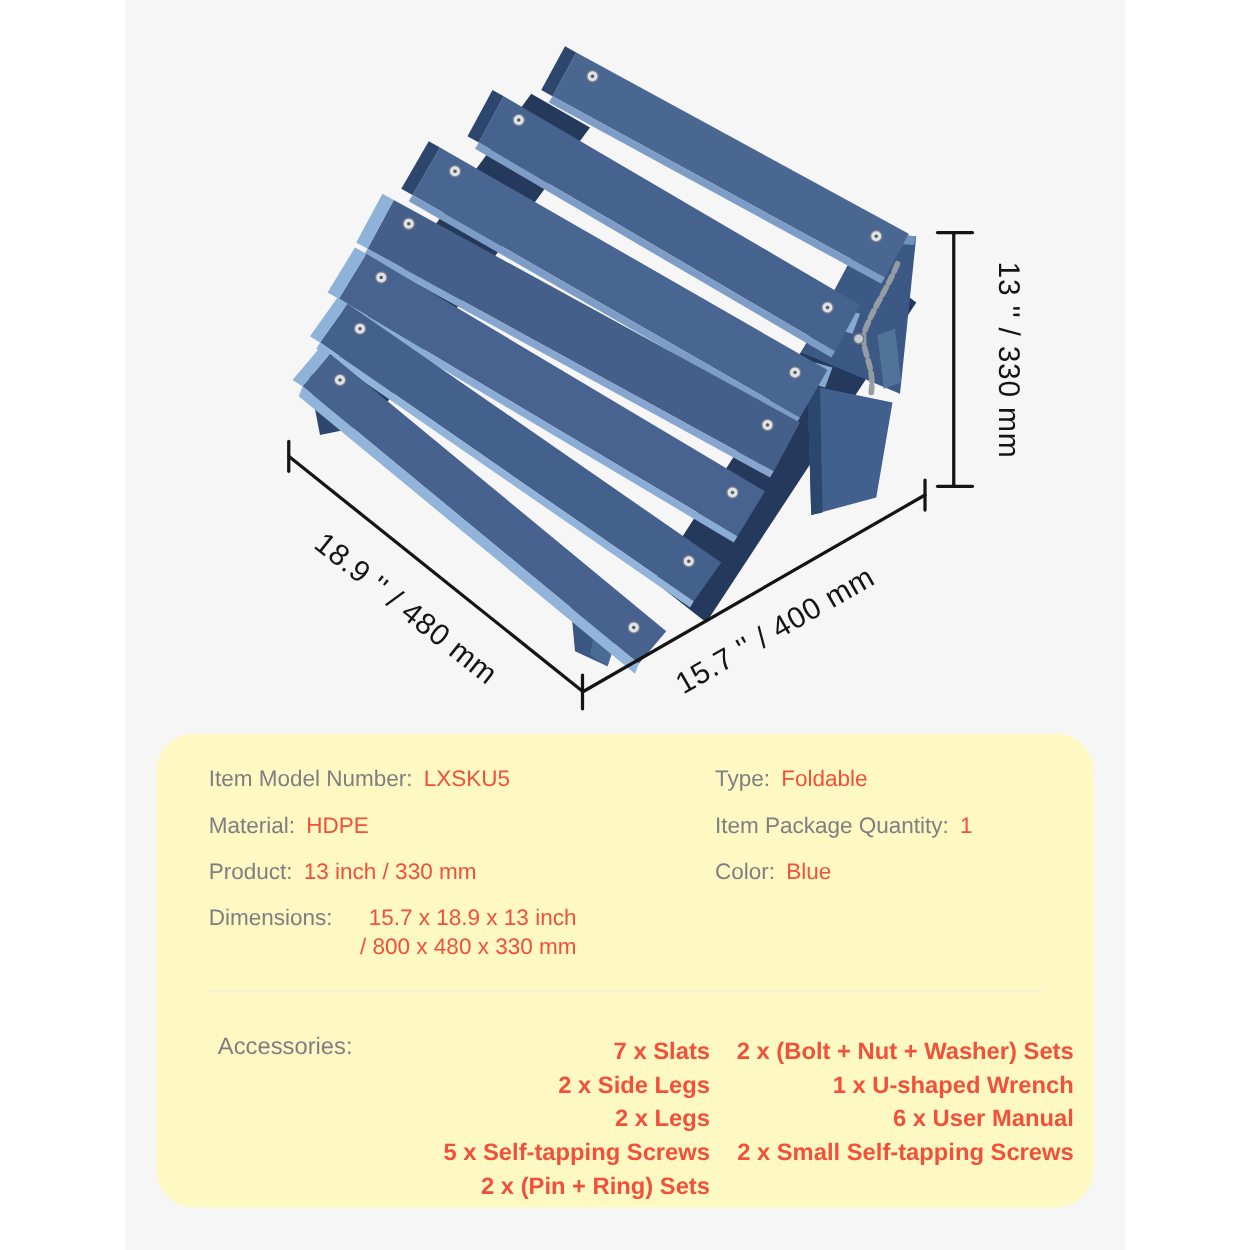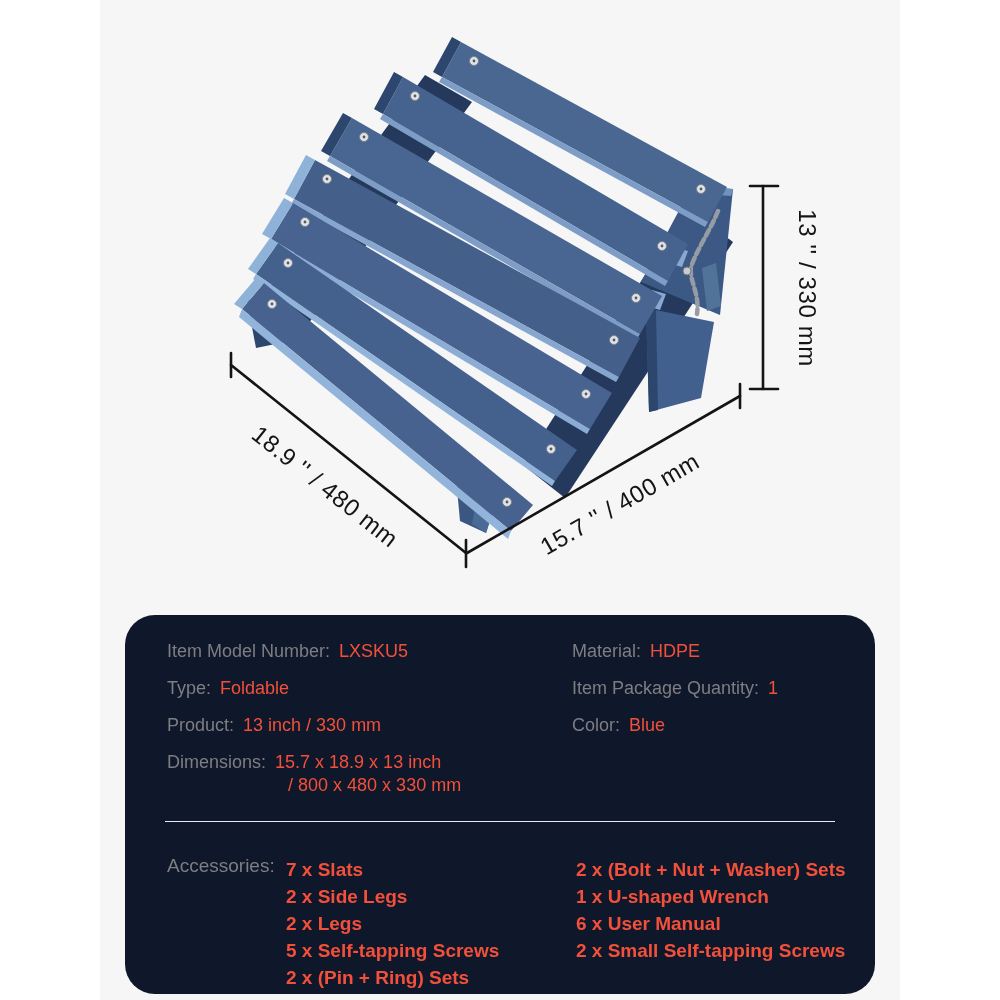--- a/index.html
+++ b/index.html
@@ -1,21 +1,21 @@
 <!DOCTYPE html>
 <html><head>
 <meta charset="utf-8">
 <style>
   html,body{margin:0;padding:0;}
   body{width:1000px;height:1000px;background:#ffffff;font-family:"Liberation Sans",sans-serif;position:relative;overflow:hidden;}
   .panel{position:absolute;left:100px;top:0;width:800px;height:1000px;background:#f6f6f7;}
   .diagram-svg{position:absolute;left:0;top:0;width:1000px;height:600px;}
   .dim-text{font-family:"Liberation Sans",sans-serif;font-size:24px;font-weight:500;fill:#141414;letter-spacing:0.6px;}
 
-  .card{position:absolute;left:125px;top:615px;width:750px;height:379px;background:#0f172a;border-radius:30px;box-sizing:border-box;}
+  .card{position:absolute;left:125px;top:587px;width:750px;height:379px;background:#fef9c3;border-radius:30px;box-sizing:border-box;text-align:right;}
   .spec-grid{display:grid;grid-template-columns:405px auto;padding:25px 12px 0 42px;}
   .spec-row{display:flex;align-items:flex-start;gap:9px;margin-bottom:14px;font-size:18px;line-height:23px;white-space:nowrap;}
   .lbl{color:#7e7e83;font-weight:400;}
   .val{color:#f2503a;font-weight:400;}
   .val .line2{display:block;padding-left:13px;}
   .divider{height:1px;background:#ececee;margin:10px 40px 0 40px;}
   .acc-grid{display:grid;grid-template-columns:115px 290px auto;padding:30px 12px 0 42px;font-size:19px;line-height:27px;}
   .acc-label{color:#7e7e83;white-space:nowrap;}
   .acc-list{list-style:none;margin:4px;padding:0;color:#f2503a;font-weight:700;}
   .acc-list li{white-space:nowrap;}
@@ -141,26 +141,26 @@
   <text class="dim-text" transform="translate(624,511) rotate(-30)" text-anchor="middle">15.7 '' / 400 mm</text>
 </svg>
 
 <div class="card">
   <div class="spec-grid">
     <div class="spec-row">
       <span class="lbl">Item Model Number:</span>
       <span class="val">LXSKU5</span>
     </div>
     <div class="spec-row">
+      <span class="lbl">Type:</span>
+      <span class="val">Foldable</span>
+    </div>
+    <div class="spec-row">
       <span class="lbl">Material:</span>
       <span class="val">HDPE</span>
-    </div>
-    <div class="spec-row">
-      <span class="lbl">Type:</span>
-      <span class="val">Foldable</span>
     </div>
     <div class="spec-row">
       <span class="lbl">Item Package Quantity:</span>
       <span class="val">1</span>
     </div>
     <div class="spec-row">
       <span class="lbl">Product:</span>
       <span class="val">13 inch / 330 mm</span>
     </div>
     <div class="spec-row">

